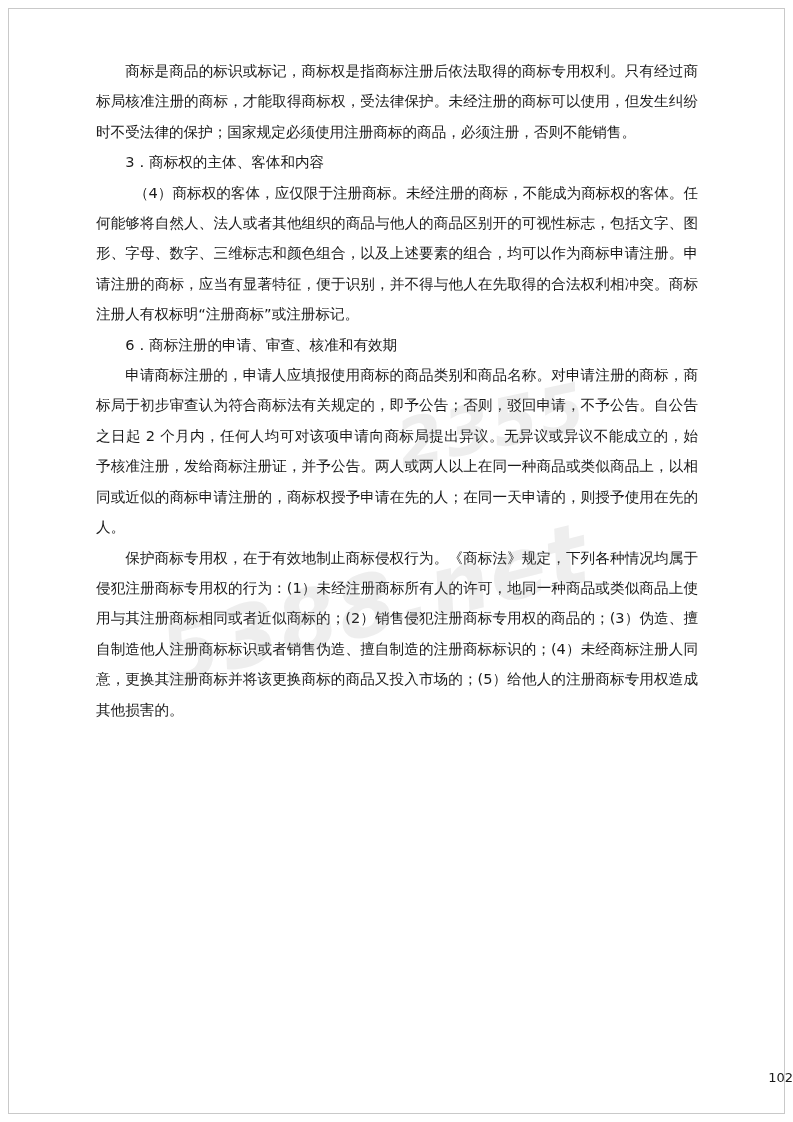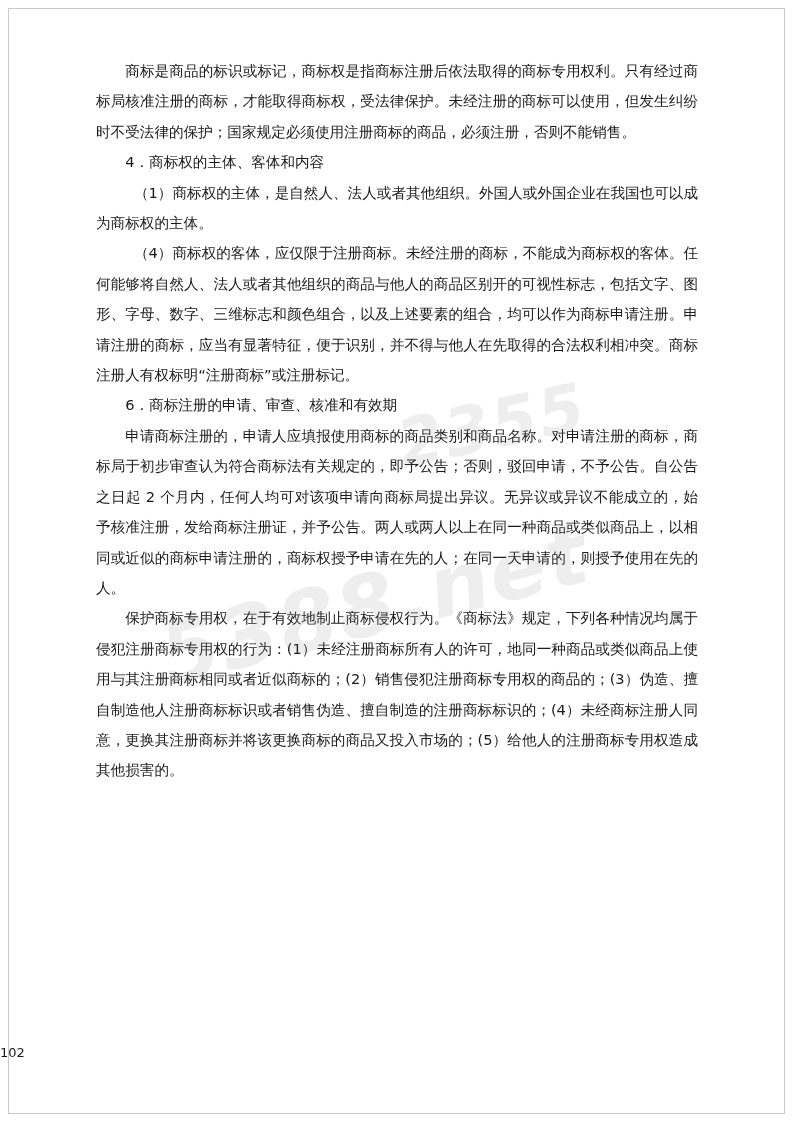--- a/index.html
+++ b/index.html
@@ -77,37 +77,36 @@
     left: 150px;
     top: 610px;
     font-size: 84px;
     transform: rotate(-14deg);
     transform-origin: left top;
   }
   .page-number {
     position: absolute;
     left: 0;
     right: 0;
-    top: 1045px;
-    text-align: left;
+    top: 1070px;
+    text-align: right;
     font-size: 13px;
     color: #1a1a1a;
   }
 </style>
 </head>
 <body>
 
 <div class="page">
 
   <div class="page-border"></div>
 
   <div class="content">
     <p class="para indent2">商标是商品的标识或标记，商标权是指商标注册后依法取得的商标专用权利。只有经过商标局核准注册的商标，才能取得商标权，受法律保护。未经注册的商标可以使用，但发生纠纷时不受法律的保护；国家规定必须使用注册商标的商品，必须注册，否则不能销售。</p>
-    <p class="para indent2">4．商标权的主体、客体和内容</p>
-    <p class="para indent3">（1）商标权的主体，是自然人、法人或者其他组织。外国人或外国企业在我国也可以成为商标权的主体。</p>
+    <p class="para indent2">3．商标权的主体、客体和内容</p>
     <p class="para indent3">（4）商标权的客体，应仅限于注册商标。未经注册的商标，不能成为商标权的客体。任何能够将自然人、法人或者其他组织的商品与他人的商品区别开的可视性标志，包括文字、图形、字母、数字、三维标志和颜色组合，以及上述要素的组合，均可以作为商标申请注册。申请注册的商标，应当有显著特征，便于识别，并不得与他人在先取得的合法权利相冲突。商标注册人有权标明“注册商标”或注册标记。</p>
     <p class="para indent2">6．商标注册的申请、审查、核准和有效期</p>
     <p class="para indent2">申请商标注册的，申请人应填报使用商标的商品类别和商品名称。对申请注册的商标，商标局于初步审查认为符合商标法有关规定的，即予公告；否则，驳回申请，不予公告。自公告之日起 2 个月内，任何人均可对该项申请向商标局提出异议。无异议或异议不能成立的，始予核准注册，发给商标注册证，并予公告。两人或两人以上在同一种商品或类似商品上，以相同或近似的商标申请注册的，商标权授予申请在先的人；在同一天申请的，则授予使用在先的人。</p>
     <p class="para indent2">保护商标专用权，在于有效地制止商标侵权行为。《商标法》规定，下列各种情况均属于侵犯注册商标专用权的行为：(1）未经注册商标所有人的许可，地同一种商品或类似商品上使用与其注册商标相同或者近似商标的；(2）销售侵犯注册商标专用权的商品的；(3）伪造、擅自制造他人注册商标标识或者销售伪造、擅自制造的注册商标标识的；(4）未经商标注册人同意，更换其注册商标并将该更换商标的商品又投入市场的；(5）给他人的注册商标专用权造成其他损害的。</p>
   </div>
 
   <div class="watermark">
     <div class="wm-text wm1">2355</div>
     <div class="wm-text wm2">5388.net</div>
   </div>

